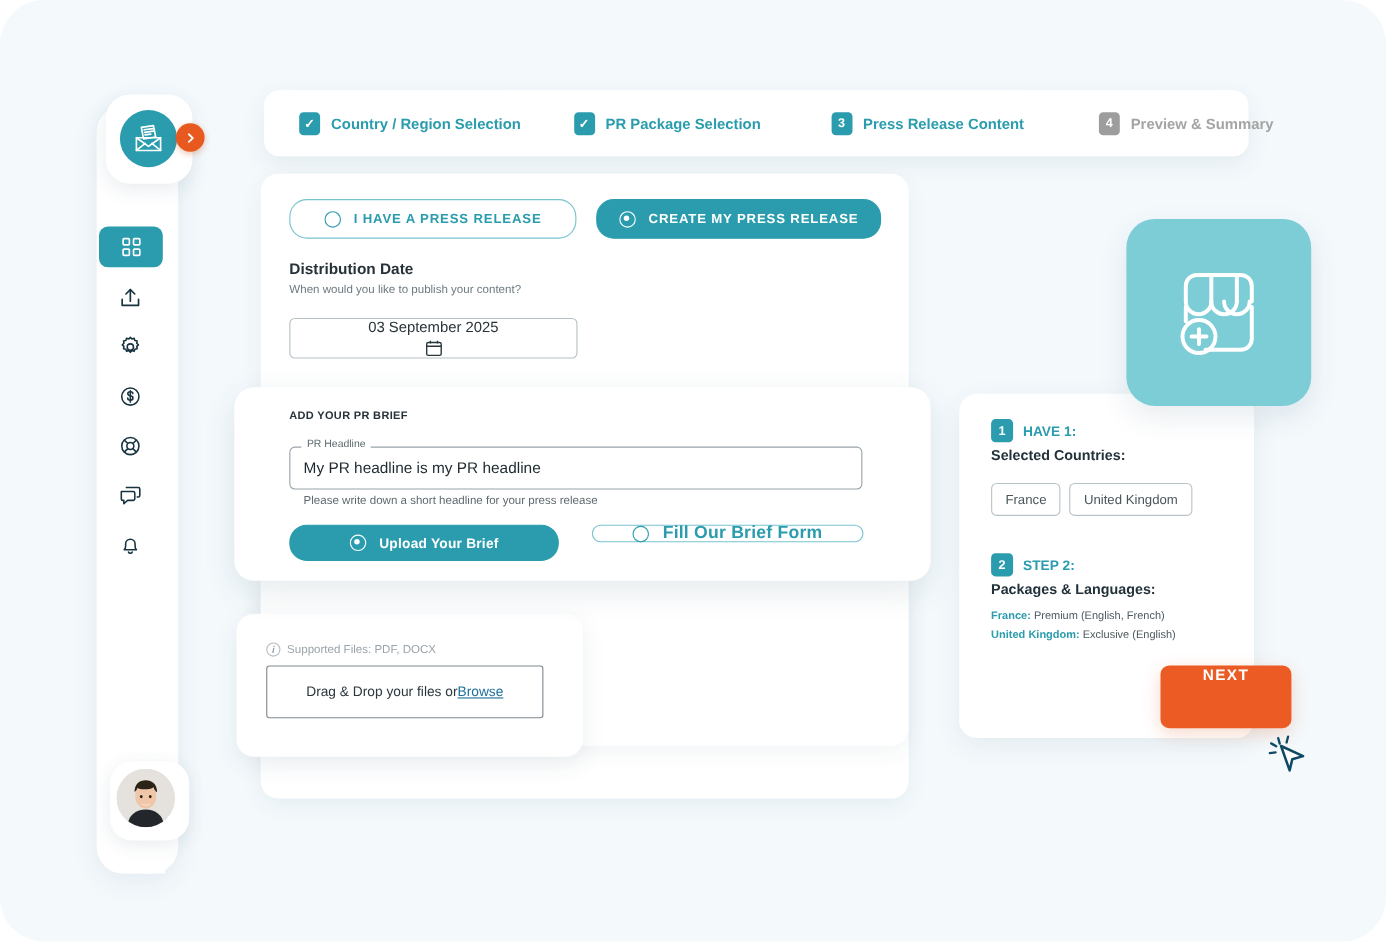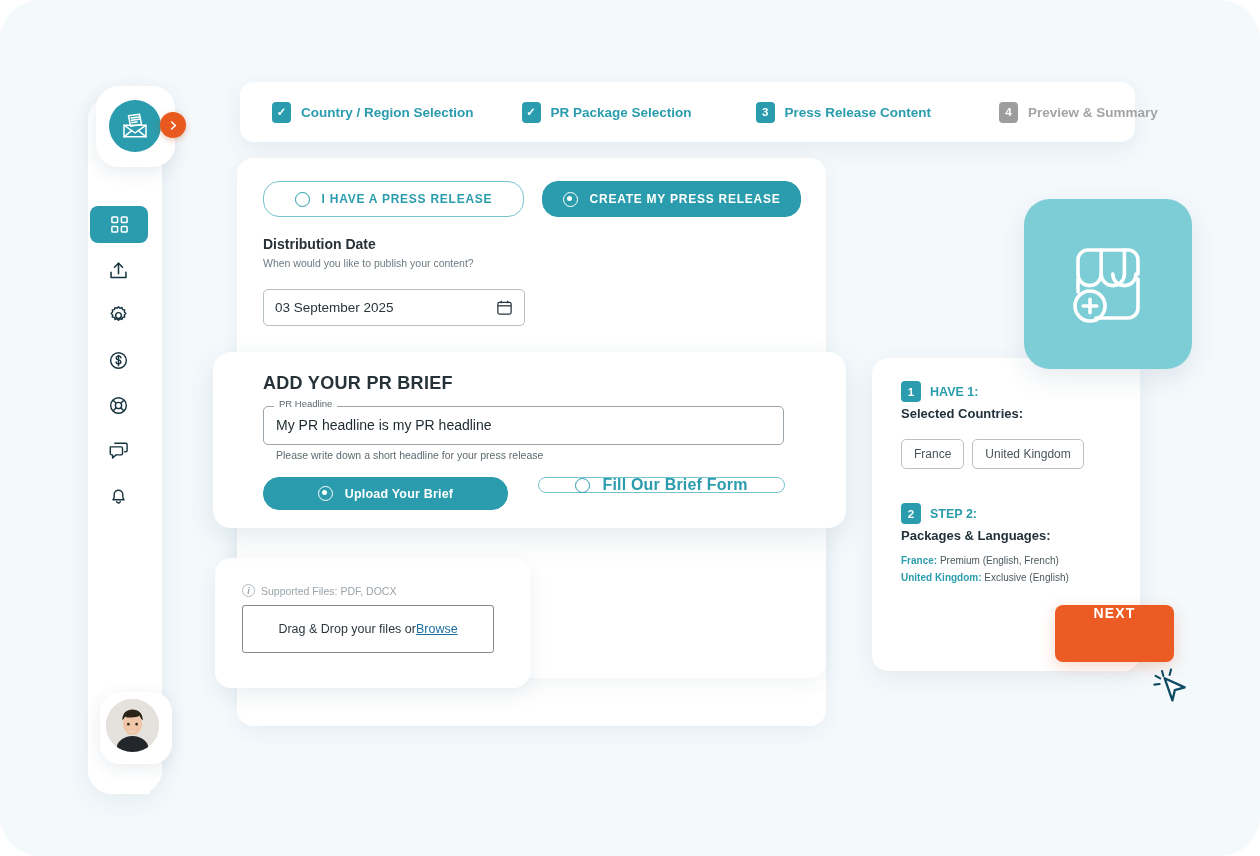--- a/index.html
+++ b/index.html
@@ -215,27 +215,28 @@
   .date-box {
     position: absolute;
     left: 263px; top: 289px;
     width: 262px; height: 37px;
     border: 1px solid #b6bfc4;
     border-radius: 5px;
     background: #fff;
     display: flex; align-items: center;
     padding: 0 11px;
     z-index: 3;
+    flex-direction: column;
   }
   .date-val { font-size: 13.5px; color: #28353b; flex: 1; }
 
   
   .brief-title {
     position: absolute; left: 263px; top: 373px;
-    font-size: 18px; font-weight: bold; color: #263238; letter-spacing: 0.3px;
+    font-size: 10px; font-weight: bold; color: #263238; letter-spacing: 0.3px;
     z-index: 5;
   }
   .fieldset-box {
     position: absolute;
     left: 263px; top: 406px;
     width: 521px; height: 39px;
     border: 1px solid #9aa4aa;
     border-radius: 5px;
     z-index: 5;
   }

